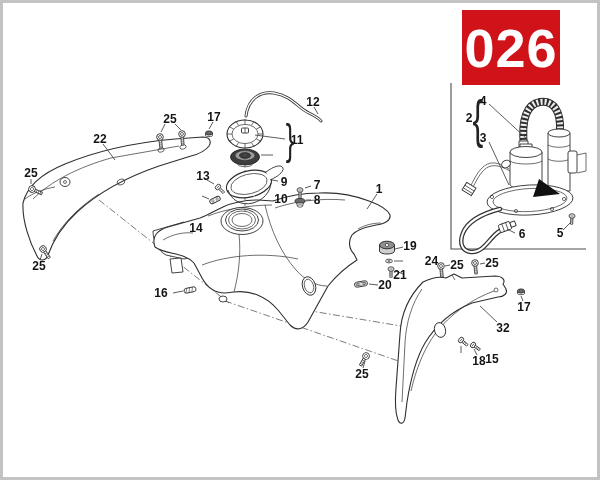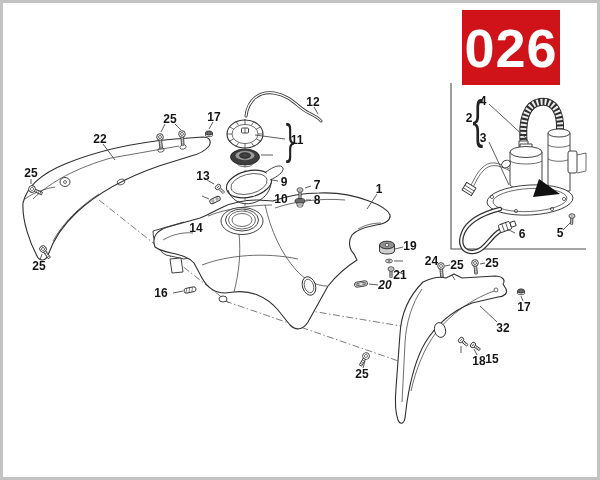--- a/index.html
+++ b/index.html
@@ -311,21 +311,21 @@
       <div class="callout" style="left: 193px; top: 192px; margin-top: 33px;">14</div>
       <div class="callout" style="left: 314px; top: 182px;">7</div>
       <div class="callout" style="left: 314px; top: 197px;">8</div>
       <div class="callout" style="left: 376px; top: 186px;">1</div>
       <div class="callout" style="left: 28px; top: 170px;">25</div>
       <div class="callout" style="left: 36px; top: 263px;">25</div>
       <div class="callout" style="left: 158px; top: 290px;">16</div>
       <div class="callout" style="left: 407px; top: 243px;">19</div>
       <div class="callout" style="left: 407px; top: 258px; padding-left: 43px;">24</div>
       <div class="callout" style="left: 389px; top: 272px; margin-left: 8px;">21</div>
-      <div class="callout" style="left: 382px; top: 282px; font-style: italic;">20</div>
+      <div class="callout" style="left: 382px; top: 282px;">20</div>
       <div class="callout" style="left: 454px; top: 262px;">25</div>
       <div class="callout" style="left: 489px; top: 260px;">25</div>
       <div class="callout" style="left: 521px; top: 304px;">17</div>
       <div class="callout" style="left: 500px; top: 325px;">32</div>
       <div class="callout" style="left: 458px; top: 356px; margin-left: 31px;">15</div>
       <div class="callout" style="left: 476px; top: 358px;">18</div>
       <div class="callout" style="left: 359px; top: 371px;">25</div>
       <div class="callout" style="left: 480px; top: 98px;">4</div>
       <div class="callout" style="left: 466px; top: 115px;">2</div>
       <div class="callout" style="left: 480px; top: 135px;">3</div>

